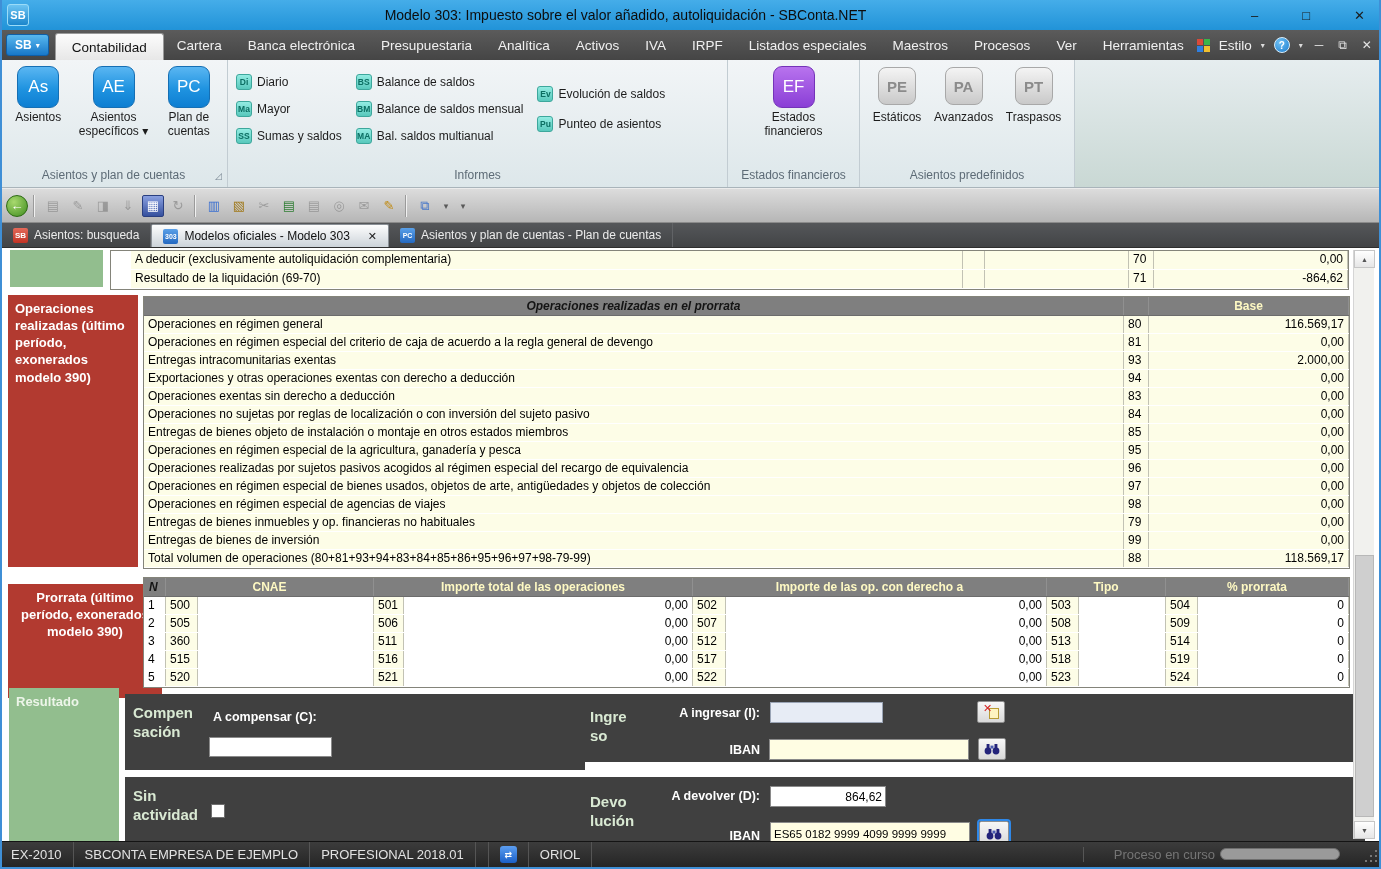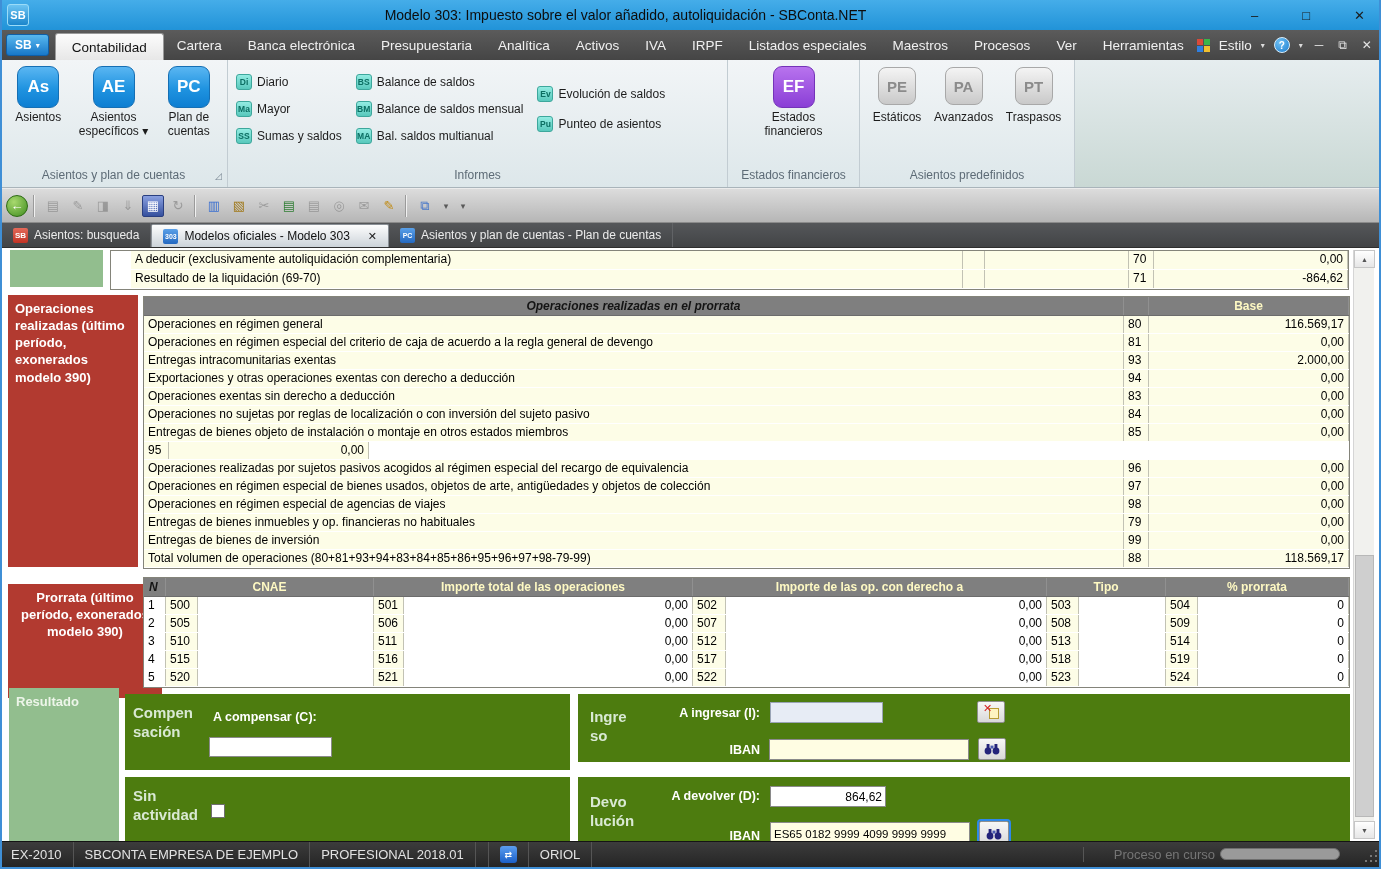--- a/index.html
+++ b/index.html
@@ -42,21 +42,21 @@
   
   .ribbon{height:128px;background:linear-gradient(#f2f5f7,#dde7ea);border-bottom:1px solid #a9b4ba;display:flex;box-sizing:border-box;}
   .rgroup{position:relative;border-right:1px solid #c2ccd2;box-sizing:border-box;height:100%;}
   .g1{width:228px;} .g2{width:500px;} .g3{width:132px;} .g4{width:215px;}
   .grest{flex:1;background:linear-gradient(#e6edef,#c9d8d4);}
   .glabel{position:absolute;bottom:5px;left:0;right:0;text-align:center;font-size:12px;color:#5d6b76;white-space:nowrap;}
   .launcher{position:absolute;bottom:6px;right:5px;font-size:9px;color:#7b8894;}
   .bigrow{display:flex;justify-content:space-evenly;padding-top:6px;}
   .bigbtn{width:74px;display:flex;flex-direction:column;align-items:center;gap:3px;}
   .bicon{width:42px;height:42px;border-radius:9px;display:flex;align-items:center;justify-content:center;
-    font-size:17px;font-weight:bold;color:#fff;box-sizing:border-box;}
+    font-size:17px;font-weight:normal;color:#fff;box-sizing:border-box;}
   .b-blue{background:linear-gradient(#5ab6f2 0%,#1f93e0 55%,#0d7ed2 100%);border:1px solid #156fb4;}
   .b-purple{background:linear-gradient(#b873ee,#8a3ed6);border:1px solid #7433b8;}
   .blabel{font-size:12px;text-align:center;line-height:1.15;color:#1c1c1c;}
   .smallcols{display:flex;padding:14px 0 0 8px;gap:14px;}
   .scol{display:flex;flex-direction:column;gap:11px;}
   .scol.c3{padding-top:12px;gap:14px;}
   .sbtn{display:flex;align-items:center;gap:5px;font-size:12px;color:#1c1c1c;white-space:nowrap;}
   .sicon{width:16px;height:16px;border-radius:3px;background:linear-gradient(#93ece2,#58c8bc);border:1px solid #3da79c;
     color:#0b6e62;font-size:8.5px;font-weight:bold;display:flex;align-items:center;justify-content:center;flex:none;box-sizing:border-box;}
   .g3 .bigbtn{margin:6px auto 0;}
@@ -108,21 +108,21 @@
   .th.nh{font-style:italic;color:#141414;justify-content:flex-start;padding-left:5px;}
   .w845{width:845px;} .w22{width:22px;} .w146{width:146px;} .w25{width:25px;} .w197{width:197px;}
   .w980{width:980px;} .w200{width:200px;}
   .pw22{width:22px;} .pw32{width:32px;} .pw176{width:176px;} .pw30{width:30px;} .pw289{width:289px;}
   .pw33{width:33px;} .pw321{width:321px;} .pw87{width:87px;} .pw151{width:151px;}
   .hw208{width:208px;} .hw319{width:319px;} .hw354{width:354px;} .hw119{width:119px;} .hw183{width:183px;}
   .sidebar{position:absolute;box-sizing:border-box;font-weight:bold;font-size:13px;padding:5px 7px;line-height:1.32;}
   .sb-red{background:#b23a30;color:#fff;}
   .sb-grn{background:#92be8e;color:#edf5e9;}
   .gblock{position:absolute;background:#92be8e;}
-  .gpanel{position:absolute;background:#4d7c0f;}
+  .gpanel{position:absolute;background:#404040;padding-left:15px;}
   .gtitle{position:absolute;font-weight:bold;font-size:15px;color:#d9e9d3;line-height:1.25;}
   .glab{position:absolute;font-weight:bold;font-size:12.5px;color:#fff;white-space:nowrap;}
   .glab.ra{text-align:right;}
   .ginput{position:absolute;border:1px solid #8a8a8a;font-size:12px;padding:0 3px;box-sizing:border-box;outline:none;}
   .in-wh{background:#fff;} .in-yl{background:#fffde3;} .in-bl{background:#e7ecf5;border-color:#9aa4b5;}
   .ra-in{text-align:right;}
   .gbtn{position:absolute;width:28px;height:22px;background:linear-gradient(#f7f7f7,#d9d9d9);border:1px solid #8f8f8f;
     display:flex;align-items:center;justify-content:center;border-radius:2px;box-sizing:border-box;}
   .focusring{outline:2px solid #2f88e8;}
   .chk{position:absolute;width:14px;height:14px;background:#fff;border:1px solid #6f6f6f;box-sizing:border-box;}
@@ -391,20 +391,21 @@
           <div class="cell yl w980" data-name="row-label">Operaciones no sujetas por reglas de localización o con inversión del sujeto pasivo</div>
           <div class="cell yl w25" data-name="row-code">84</div>
           <div class="cell yl w200 amt" data-name="row-value">0,00</div>
         </div>
           <div class="trow" data-name="table-row">
           <div class="cell yl w980" data-name="row-label">Entregas de bienes objeto de instalación o montaje en otros estados miembros</div>
           <div class="cell yl w25" data-name="row-code">85</div>
           <div class="cell yl w200 amt" data-name="row-value">0,00</div>
         </div>
           <div class="trow" data-name="table-row">
+          <div class="cell yl w980" data-name="row-label">Operaciones en régimen especial de la agricultura, ganadería y pesca</div>
           <div class="cell yl w25" data-name="row-code">95</div>
           <div class="cell yl w200 amt" data-name="row-value">0,00</div>
         </div>
           <div class="trow" data-name="table-row">
           <div class="cell yl w980" data-name="row-label">Operaciones realizadas por sujetos pasivos acogidos al régimen especial del recargo de equivalencia</div>
           <div class="cell yl w25" data-name="row-code">96</div>
           <div class="cell yl w200 amt" data-name="row-value">0,00</div>
         </div>
           <div class="trow" data-name="table-row">
           <div class="cell yl w980" data-name="row-label">Operaciones en régimen especial de bienes usados, objetos de arte, antigüedades y objetos de colección</div>
@@ -466,21 +467,21 @@
           <div class="cell wh pw289 amt" data-name="importe-total-cell">0,00</div>
           <div class="cell yl pw33" data-name="row-code">507</div>
           <div class="cell wh pw321 amt" data-name="importe-derecho-cell">0,00</div>
           <div class="cell yl pw32" data-name="row-code">508</div>
           <div class="cell wh pw87" data-name="tipo-cell"></div>
           <div class="cell yl pw32" data-name="row-code">509</div>
           <div class="cell wh pw151 amt" data-name="prorrata-pct-cell">0</div>
         </div>
           <div class="trow" data-name="table-row">
           <div class="cell wh pw22" data-name="row-number">3</div>
-          <div class="cell yl pw32" data-name="row-code">510</div>
+          <div class="cell yl pw32" data-name="row-code">360</div>
           <div class="cell wh pw176" data-name="cnae-cell"></div>
           <div class="cell yl pw30" data-name="row-code">511</div>
           <div class="cell wh pw289 amt" data-name="importe-total-cell">0,00</div>
           <div class="cell yl pw33" data-name="row-code">512</div>
           <div class="cell wh pw321 amt" data-name="importe-derecho-cell">0,00</div>
           <div class="cell yl pw32" data-name="row-code">513</div>
           <div class="cell wh pw87" data-name="tipo-cell"></div>
           <div class="cell yl pw32" data-name="row-code">514</div>
           <div class="cell wh pw151 amt" data-name="prorrata-pct-cell">0</div>
         </div>

